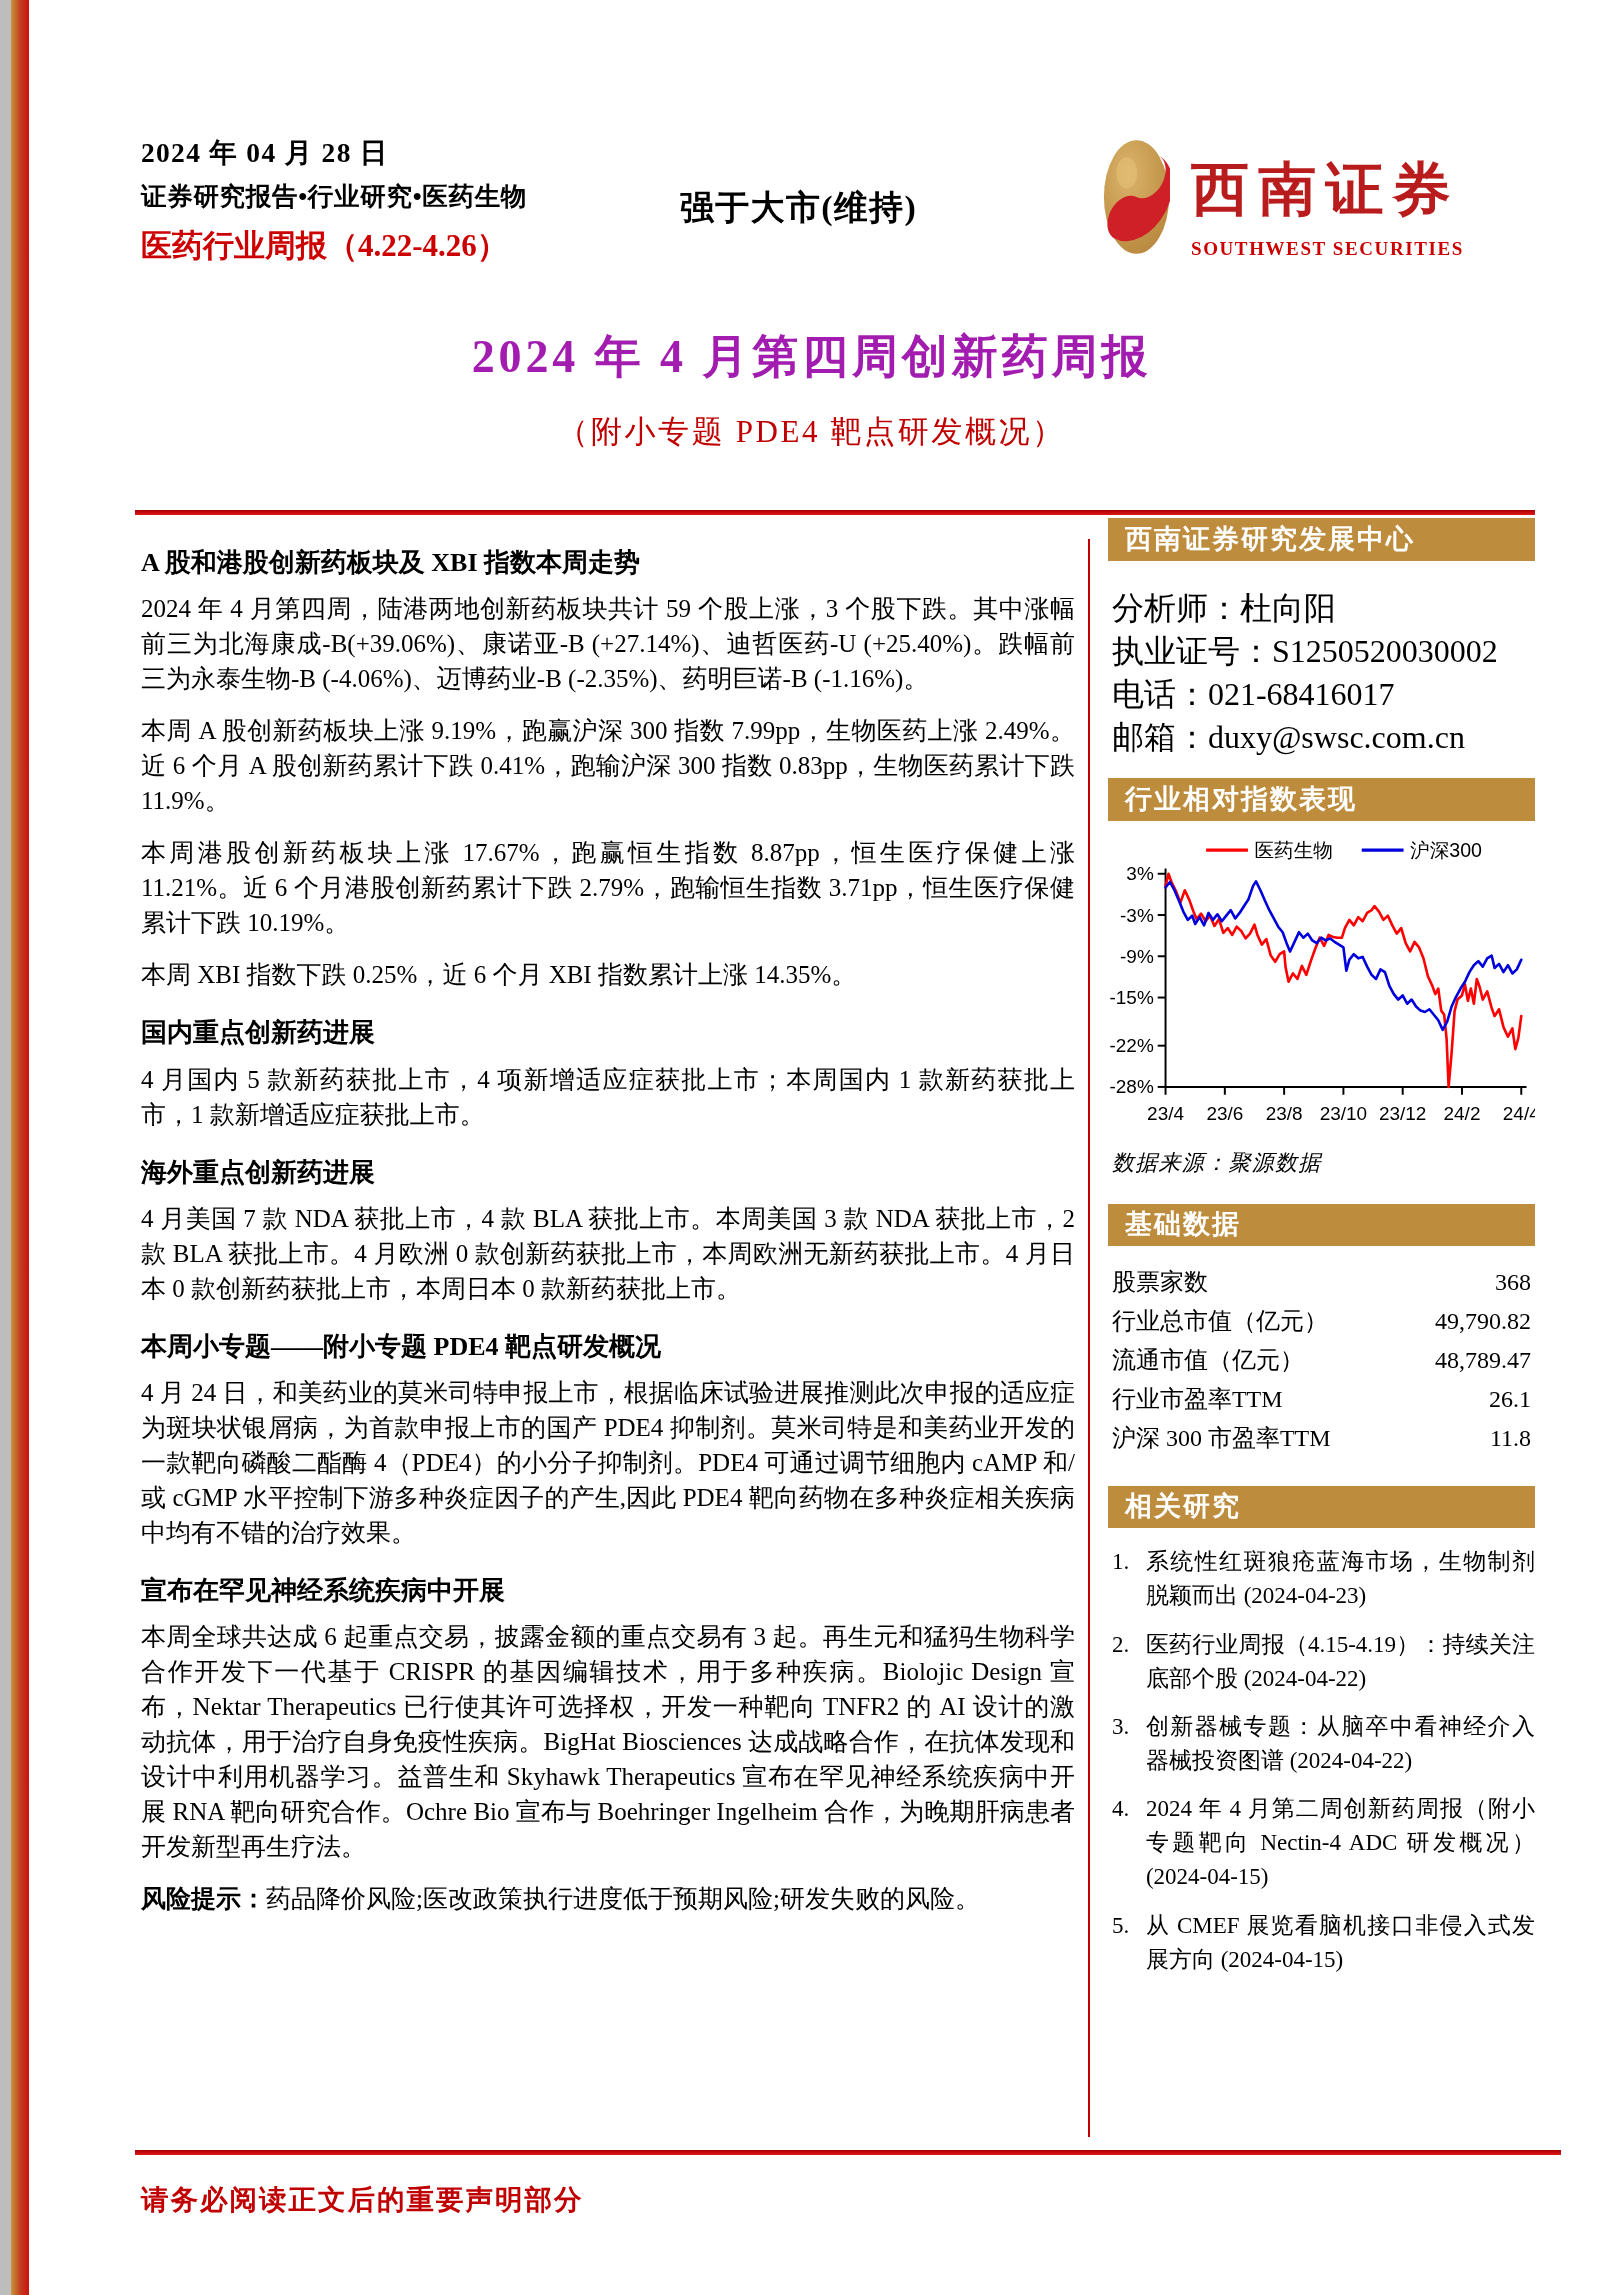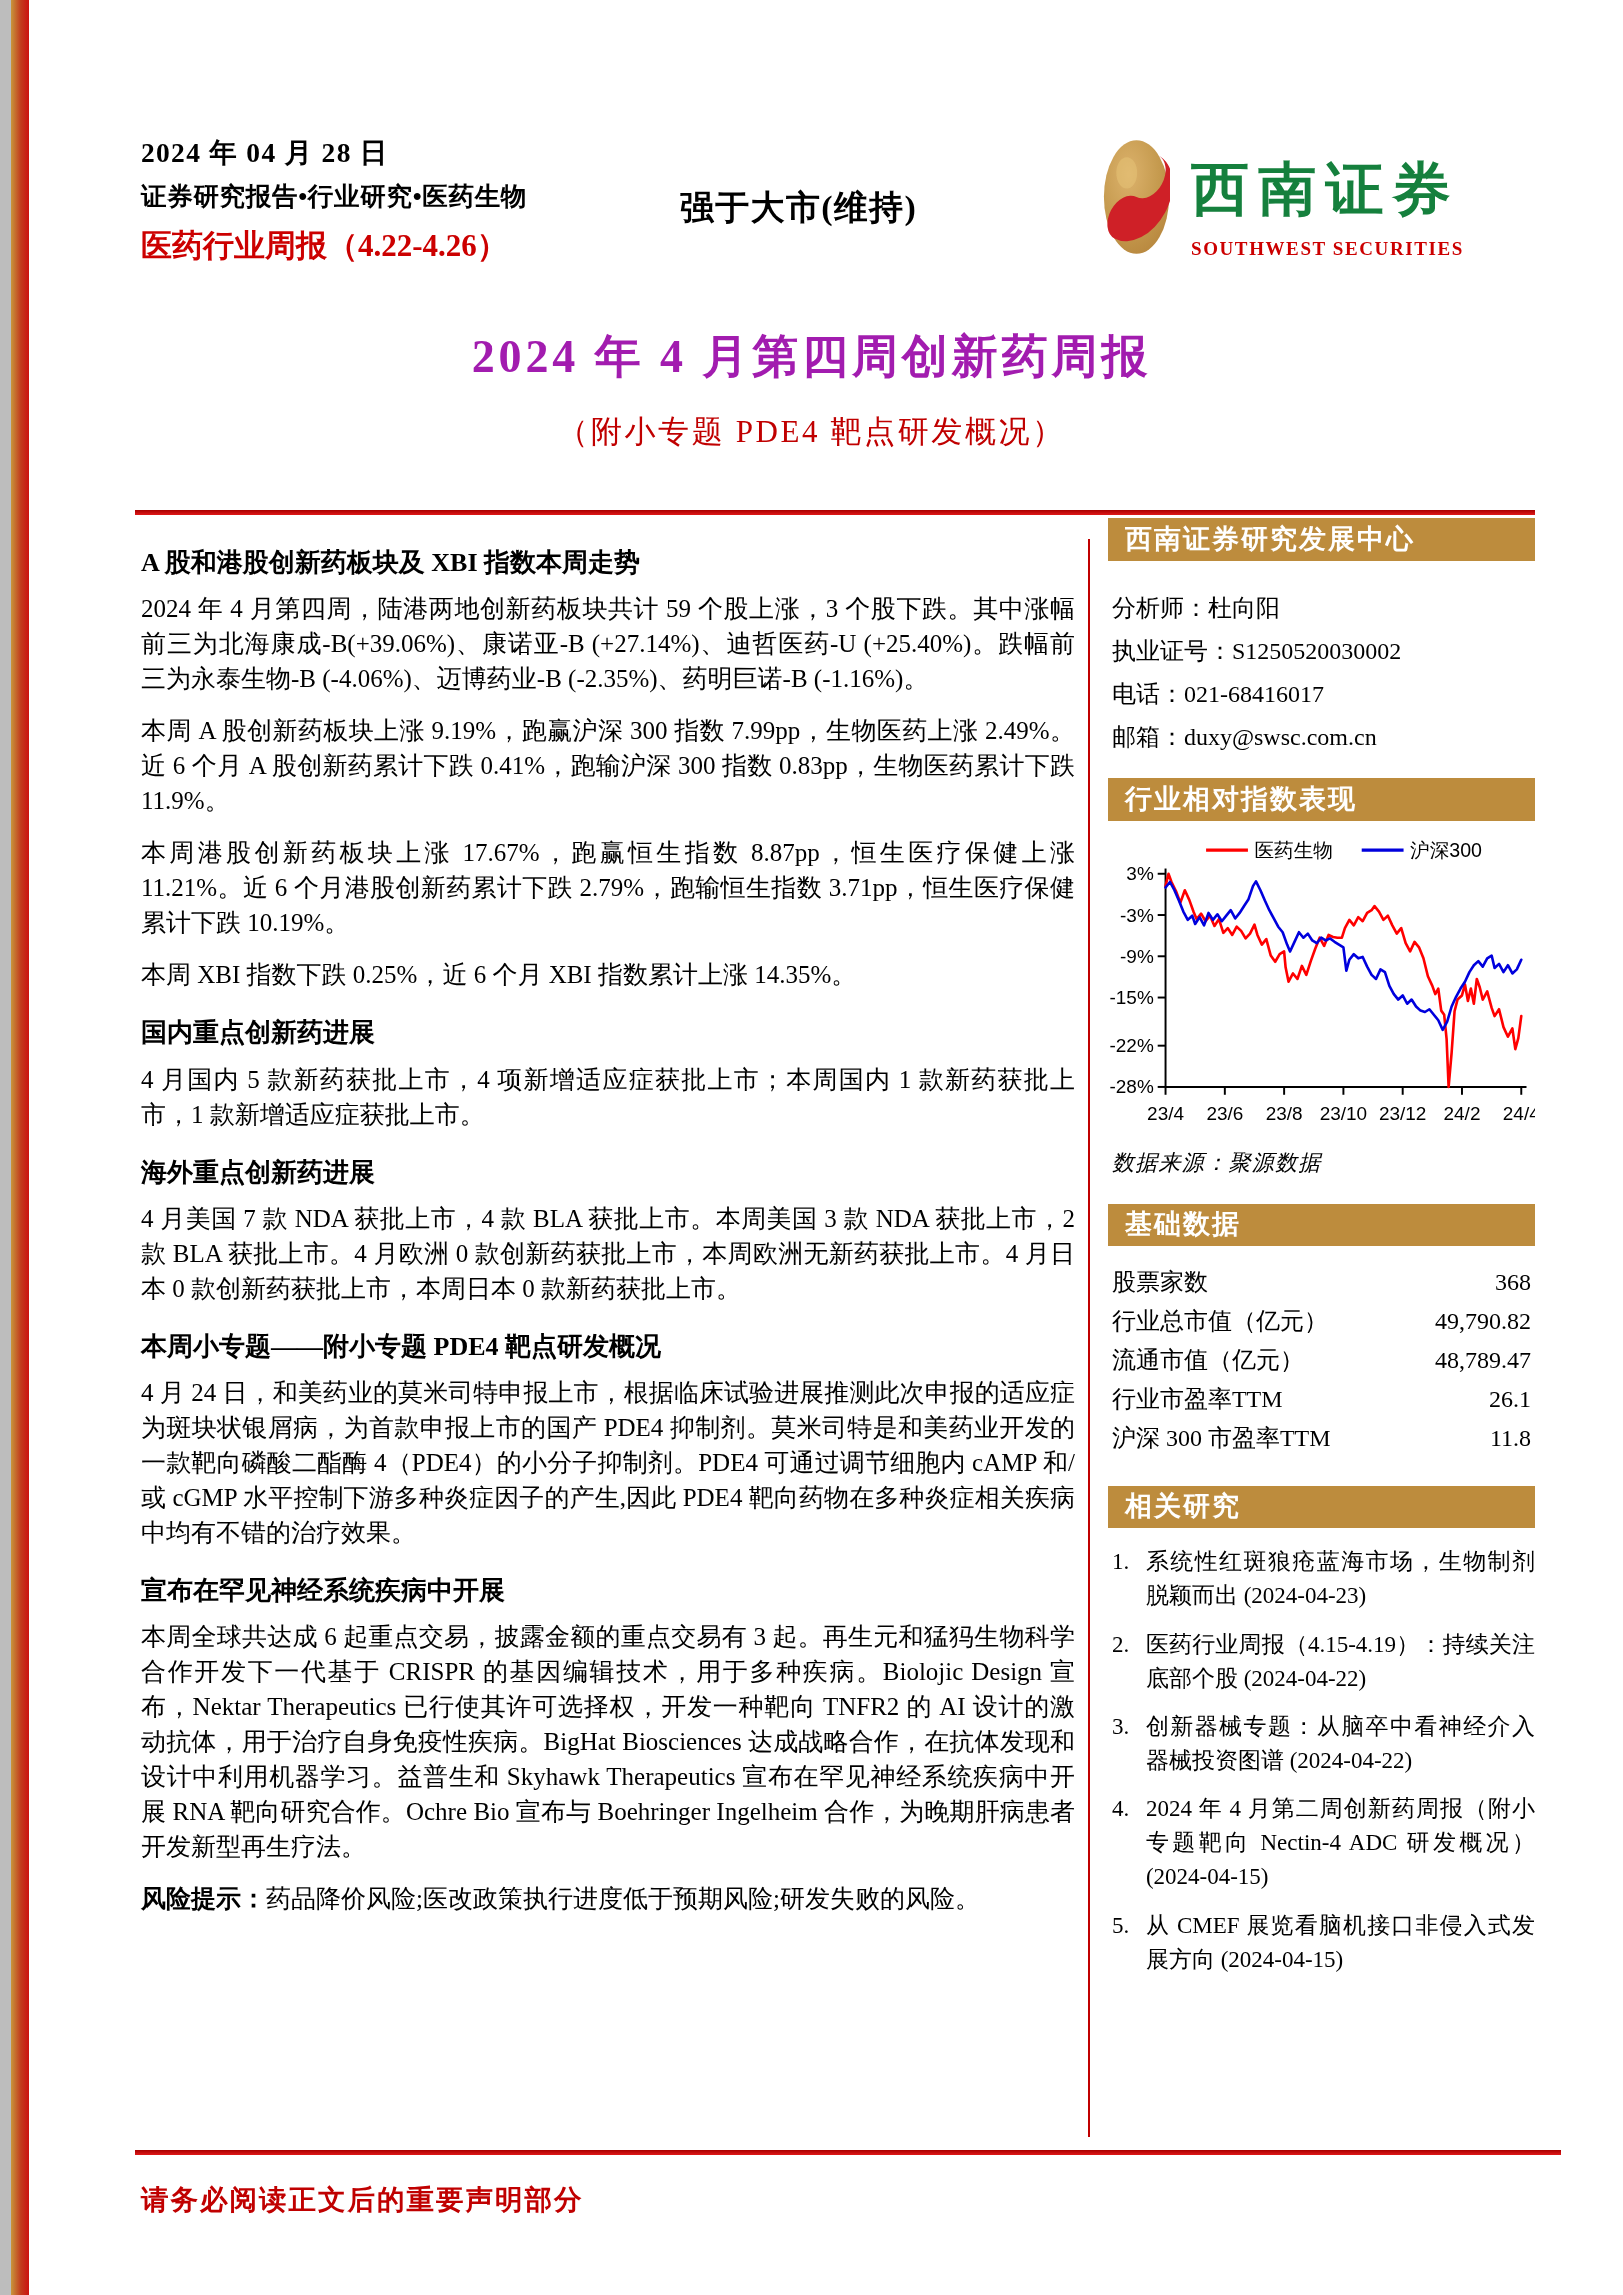--- a/index.html
+++ b/index.html
@@ -12,21 +12,21 @@
              background:linear-gradient(to right,#c8963c 0%,#c23a1d 55%,#cc1111 100%);}
 
   
   .meta{position:absolute;left:141px;top:139px;line-height:1;}
   .meta .date{font-size:27.5px;font-weight:bold;letter-spacing:1.3px;}
   .meta .rtype{font-size:25.5px;font-weight:bold;margin-top:17px;letter-spacing:0.7px;}
   .meta .weekly{font-size:31px;font-weight:bold;color:#cc0000;margin-top:21px;}
   .rating{position:absolute;left:680px;top:165px;font-size:34px;font-weight:bold;letter-spacing:1.3px;margin-top:20px;}
   .logo{position:absolute;left:1103px;top:139px;display:flex;align-items:flex-start;}
   .logo-text{margin-left:21px;padding-top:11.8px;}
-  .brand-cn{font-size:58px;font-weight:bold;color:#15803d;letter-spacing:9.2px;white-space:nowrap;}
+  .brand-cn{font-size:58px;font-weight:bold;color:#b91c1c;letter-spacing:9.2px;white-space:nowrap;}
   .brand-en{font-size:19px;font-weight:bold;color:#cc0000;letter-spacing:1.6px;margin-top:9.2px;white-space:nowrap;text-align:right;}
 
   .title-main{position:absolute;left:0;top:326px;width:1623px;text-align:center;
               font-size:46px;font-weight:bold;color:#a21caf;letter-spacing:3.9px;}
   .title-sub{position:absolute;left:0;top:411px;width:1623px;text-align:center;
              font-size:31px;font-weight:normal;color:#c00000;letter-spacing:2.6px;}
 
   .rule-top{position:absolute;left:135px;top:510px;width:1400px;height:4.6px;
             background:linear-gradient(#a80000,#e01818);}
 
@@ -37,21 +37,21 @@
 
   .sec-h{font-size:26px;font-weight:bold;margin:25px 0 11.8px 0;line-height:1.25;}
   .sec-h:first-child{margin-top:0;}
   .sec-p{font-size:25px;line-height:35px;text-align:justify;margin:0 0 17px 0;}
   .sec-p b{font-weight:bold;}
 
   
   .banner{background:#bd8c3d;color:#fff;font-size:27px;font-weight:bold;
           padding:7.8px 0 7.8px 17px;letter-spacing:2px;line-height:1;margin-bottom:5.2px;}
   .analyst{margin:26px 0 19.6px 3.9px;}
-  .analyst-line{font-size:24px;line-height:43px;white-space:nowrap;}
+  .analyst-line{font-size:32px;line-height:43px;white-space:nowrap;}
   .chart-wrap{margin-top:11.8px;}
   .chart-source{font-size:22px;font-style:italic;margin:17px 0 26px 3.9px;letter-spacing:1.3px;}
   .basic-table{margin:17px 3.9px 27.5px 3.9px;}
   .basic-row{display:flex;justify-content:space-between;font-size:24px;line-height:39px;}
   .basic-row .v{text-align:right;}
   .related{margin:17px 0 0 3.9px;}
   .rel-item{display:flex;font-size:23px;line-height:34px;margin-bottom:14.4px;text-align:justify;}
   .rel-num{flex:0 0 34px;}
   .rel-txt{flex:1;}
 

